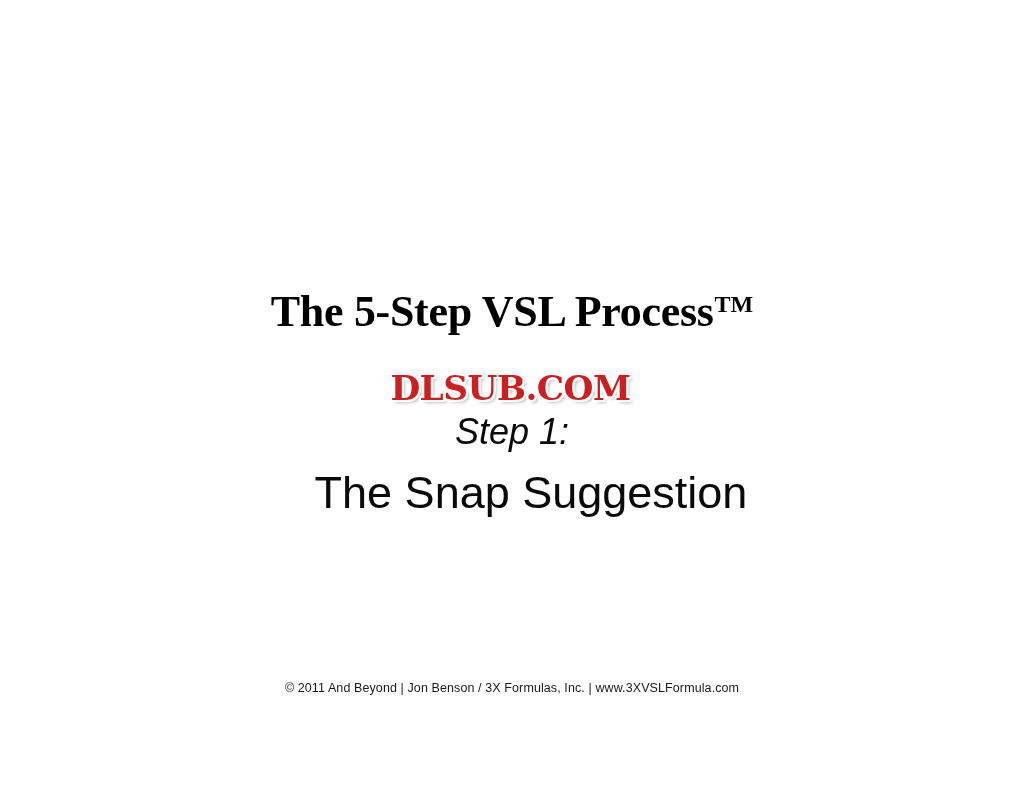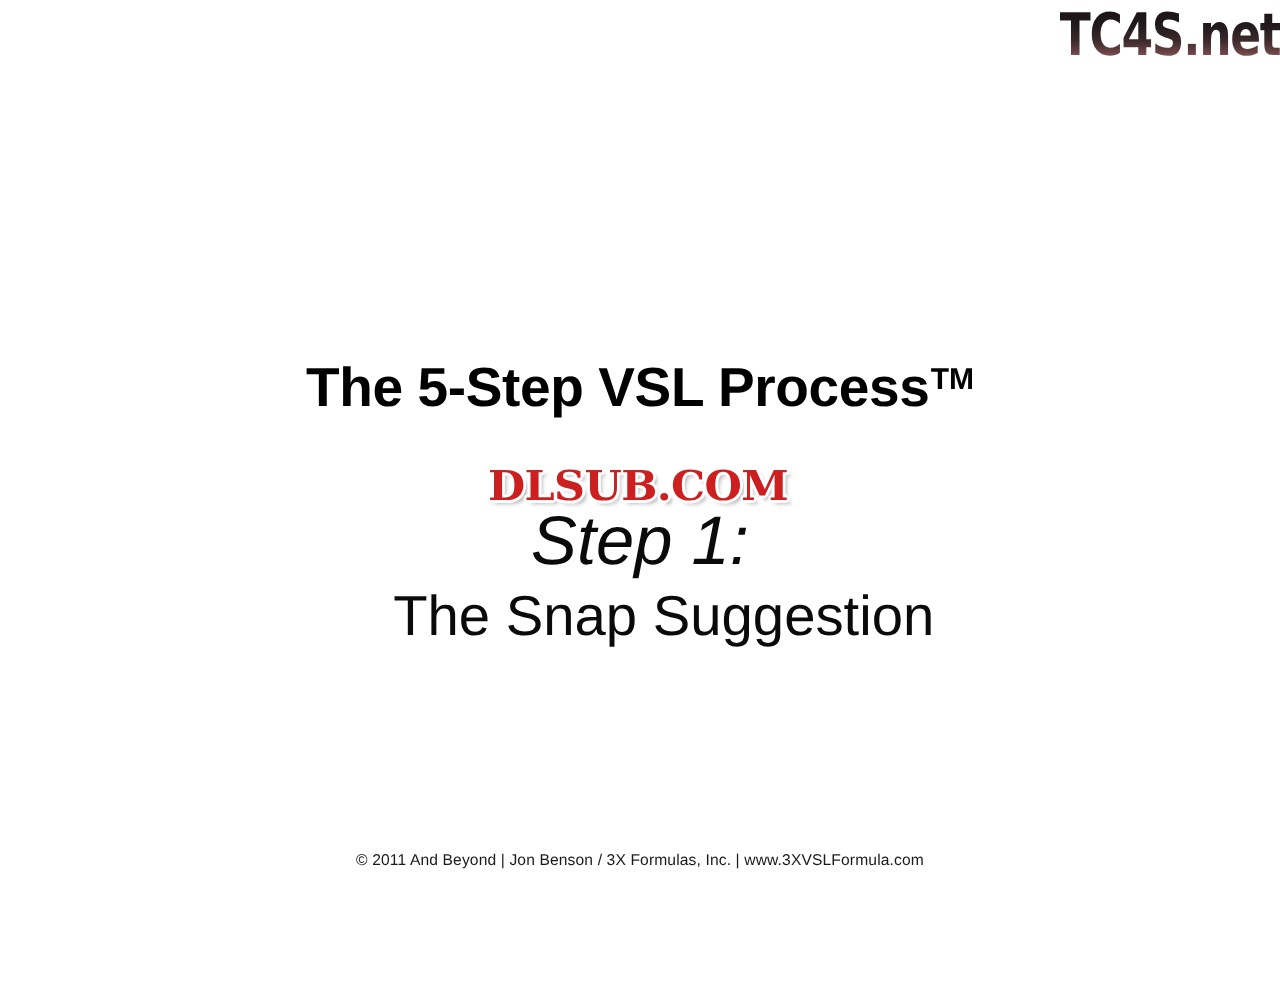--- a/index.html
+++ b/index.html
@@ -52,20 +52,21 @@
     -webkit-text-fill-color: transparent;
   }
 
   
   #title-block {
     position: absolute;
     left: 0;
     top: 276px;
     width: 1024px;
     text-align: center;
+    font-family: Liberation Serif, serif;
   }
   #slide-title {
     font-size: 44px;
     font-weight: bold;
     color: #000000;
     letter-spacing: -0.3px;
     line-height: 56px;
     white-space: nowrap;
   }
   #slide-title .tm {
@@ -77,21 +78,21 @@
 
   
   #subtitle-block {
     position: absolute;
     left: 0;
     top: 406px;
     width: 1024px;
     text-align: center;
   }
   #subtitle-step {
-    font-size: 55px;
+    font-size: 36px;
     font-style: italic;
     font-weight: normal;
     color: #0a0a0a;
     line-height: 52px;
     white-space: nowrap;
   }
   #subtitle-name {
     font-size: 45px;
     font-weight: normal;
     color: #0a0a0a;
@@ -179,23 +180,20 @@
        1.7px  0    0 #5e2622,
        4px    4px   0 rgba(230,230,230,0.95),
        5px    5px   3px rgba(170,170,170,0.6);
   }
 </style>
 </head>
 <body>
 
 <div id="slide">
 
-  <div id="tc4s-watermark">
-    <span class="wm-text">TC4S.net</span>
-  </div>
 
   <div id="title-block">
     <div id="slide-title"><span>The 5-Step VSL Process</span><span class="tm">TM</span></div>
   </div>
 
   <div id="subtitle-block">
     <div id="subtitle-step">Step 1:</div>
     <div id="subtitle-name">The Snap Suggestion</div>
   </div>
 

